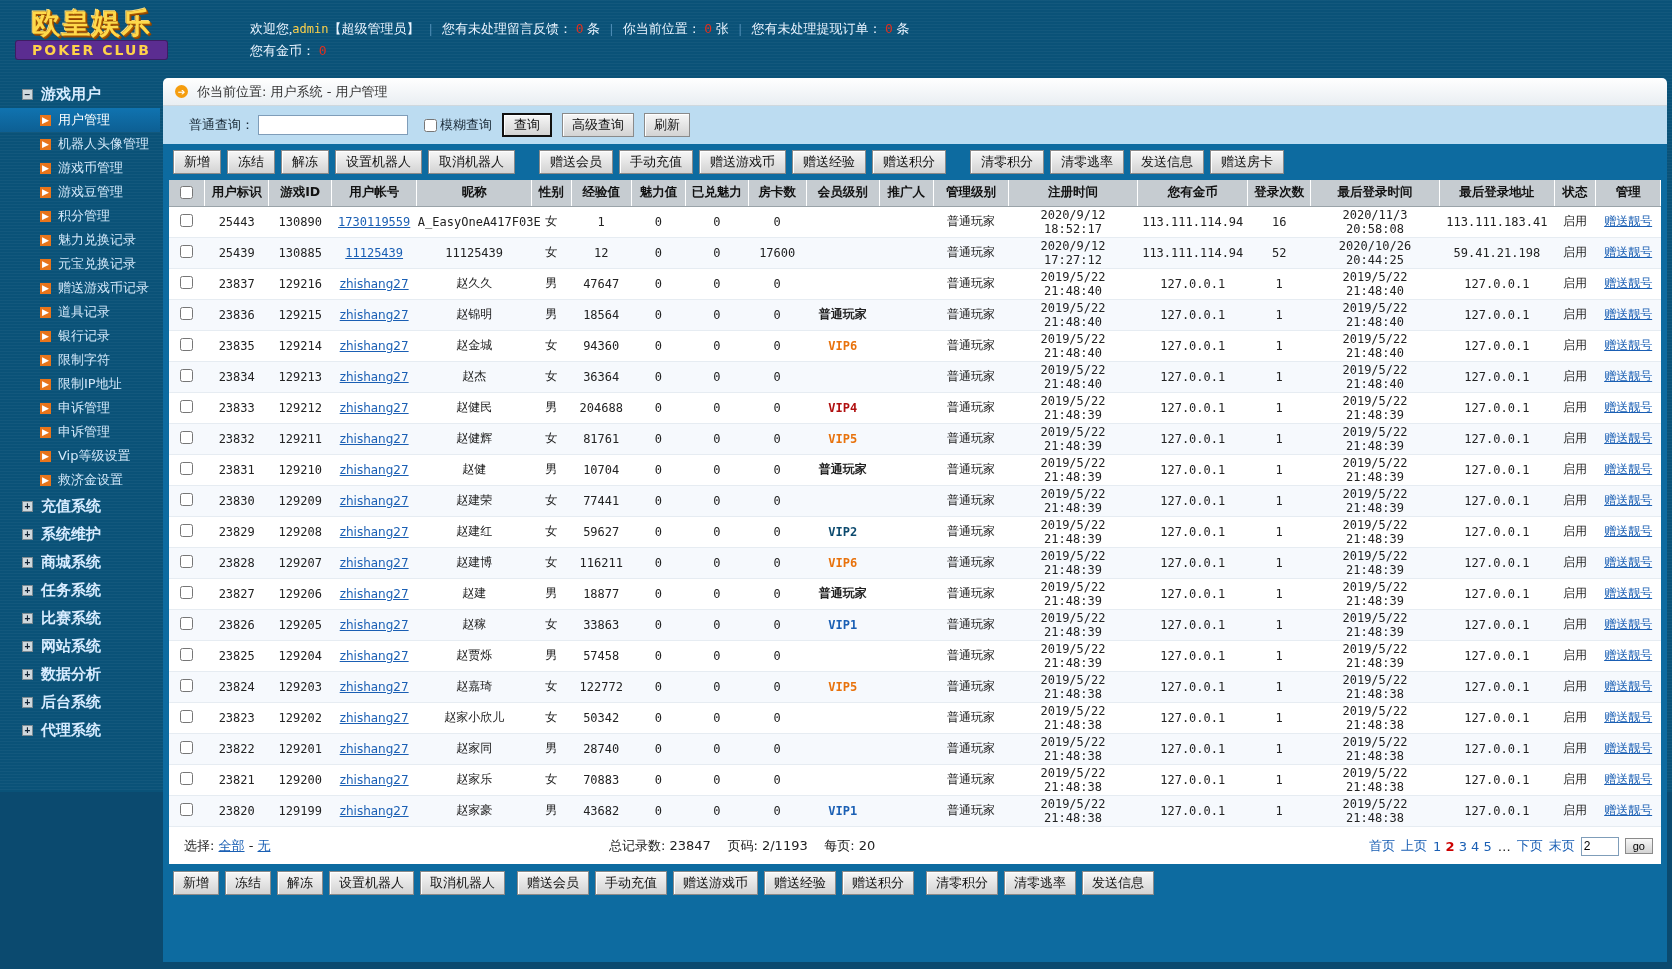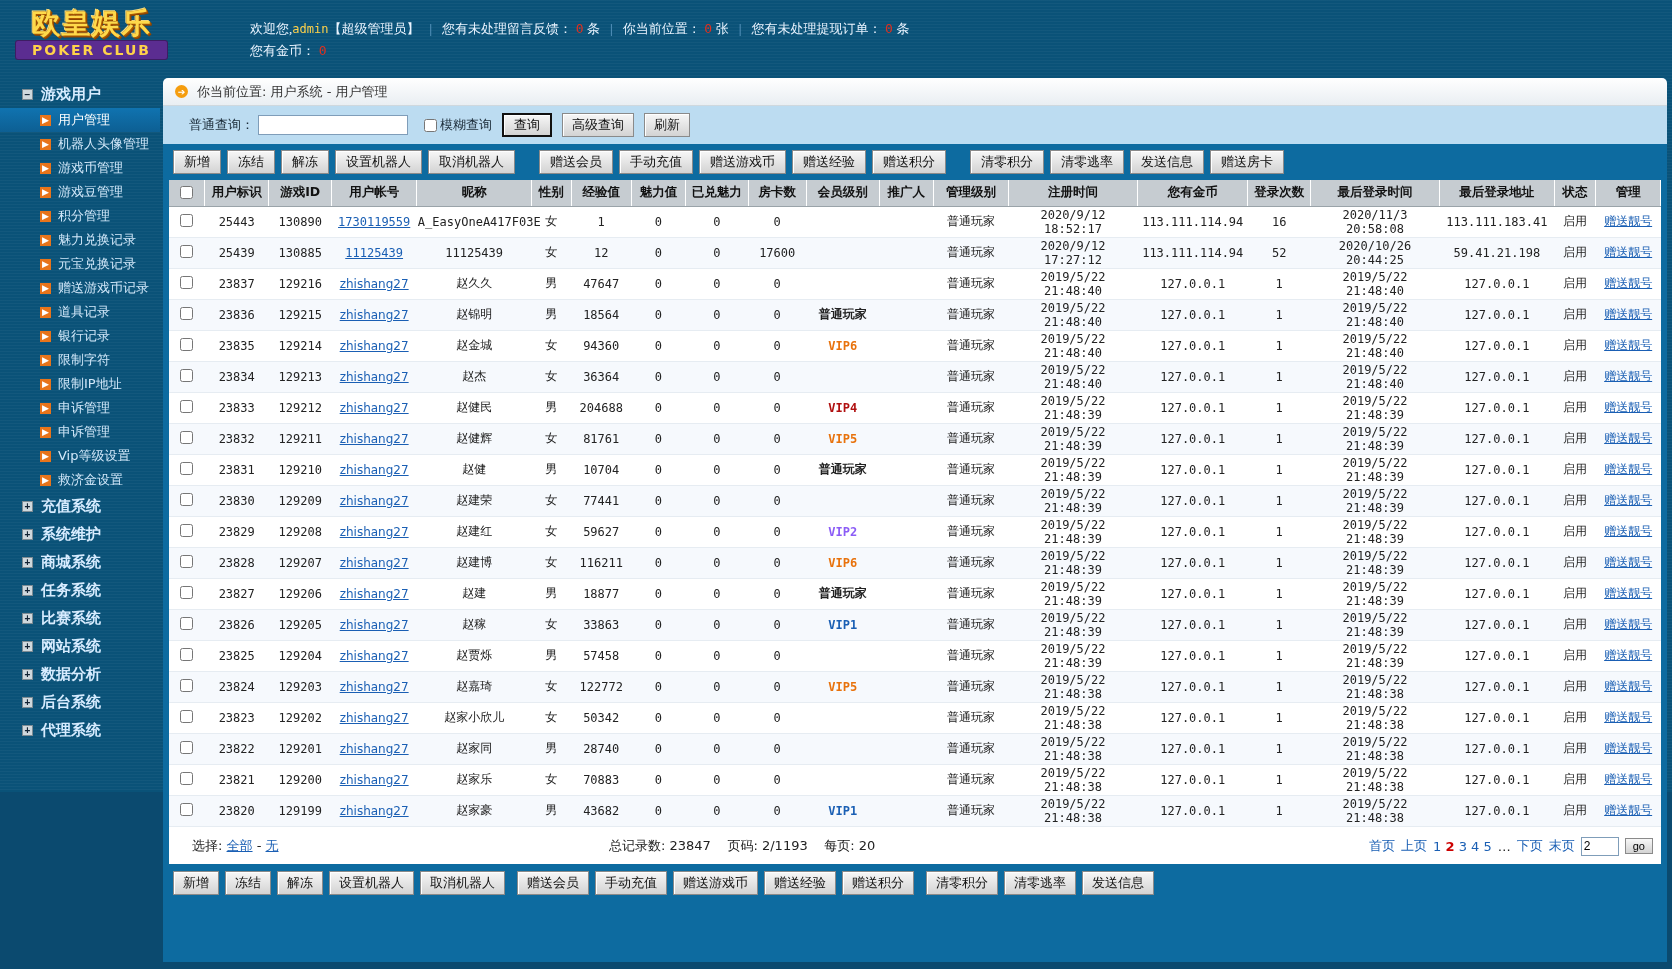--- a/index.html
+++ b/index.html
@@ -94,21 +94,21 @@
   table.grid tr.even td{ background:#f6f9fd; }
   td.cn{ font-family:"DejaVu Sans", sans-serif; }
   td a, .lnk{ color:#1a5fb4; text-decoration:underline; font-family:"DejaVu Sans", sans-serif; font-size:12px;}
   td a.mono{ font-family:"DejaVu Sans Mono", monospace; }
   .vip{ font-weight:bold; font-family:"DejaVu Sans", sans-serif; }
   .chkcell input{ width:13px; height:13px; margin:0;}
 
   
   .footer{ background:#ffffff; margin:0 6px; height:36px; display:flex; align-items:center;
      font-size:13px; color:#222; font-family:"DejaVu Sans",sans-serif; position:relative;}
-  .footer .sel{ position:absolute; left:23px; }
+  .footer .sel{ position:absolute; left:15px; }
   .footer .sel a{ color:#1a5fb4; text-decoration:underline; }
   .footer .stats{ position:absolute; left:440px; }
   .footer .pager{ position:absolute; right:8px; display:flex; align-items:center; gap:6px; }
   .footer .pager a{ color:#1a5fb4; text-decoration:none; }
   .footer .pager a.cur{ color:#c00; font-weight:bold; }
   .footer .pager input{ width:38px; height:19px; border:1px solid #7f9db9; font-size:12px; text-align:left; padding:0 2px;}
   .footer .pager .go{ border:1px solid #8a8a8a; background:linear-gradient(180deg,#f7f7f7,#d3d3d3);
      font-size:11px; padding:1px 7px; cursor:pointer; font-family:"Liberation Sans",sans-serif;}
 
   .bottombar{ background:#0d6ba0; padding:7px 0 7px 10px; display:flex; align-items:center; gap:6px; }
@@ -567,21 +567,21 @@
               <td class="chkcell"><input type="checkbox" style=""></td>
               <td>23829</td>
               <td>129208</td>
               <td><a href="#" class="">zhishang27</a></td>
               <td class="cn">赵建红</td>
               <td class="cn">女</td>
               <td>59627</td>
               <td>0</td>
               <td>0</td>
               <td>0</td>
-              <td class="cn vip" style="color: #8b5cf6;">VIP2</td>
+              <td class="cn vip" style="color: #0c4a6e;">VIP2</td>
               <td class="cn"></td>
               <td class="cn">普通玩家</td>
               <td>2019/5/22 21:48:39</td>
               <td>127.0.0.1</td>
               <td>1</td>
               <td>2019/5/22 21:48:39</td>
               <td>127.0.0.1</td>
               <td class="cn">启用</td>
               <td><a href="#">赠送靓号</a></td>
             </tr>

